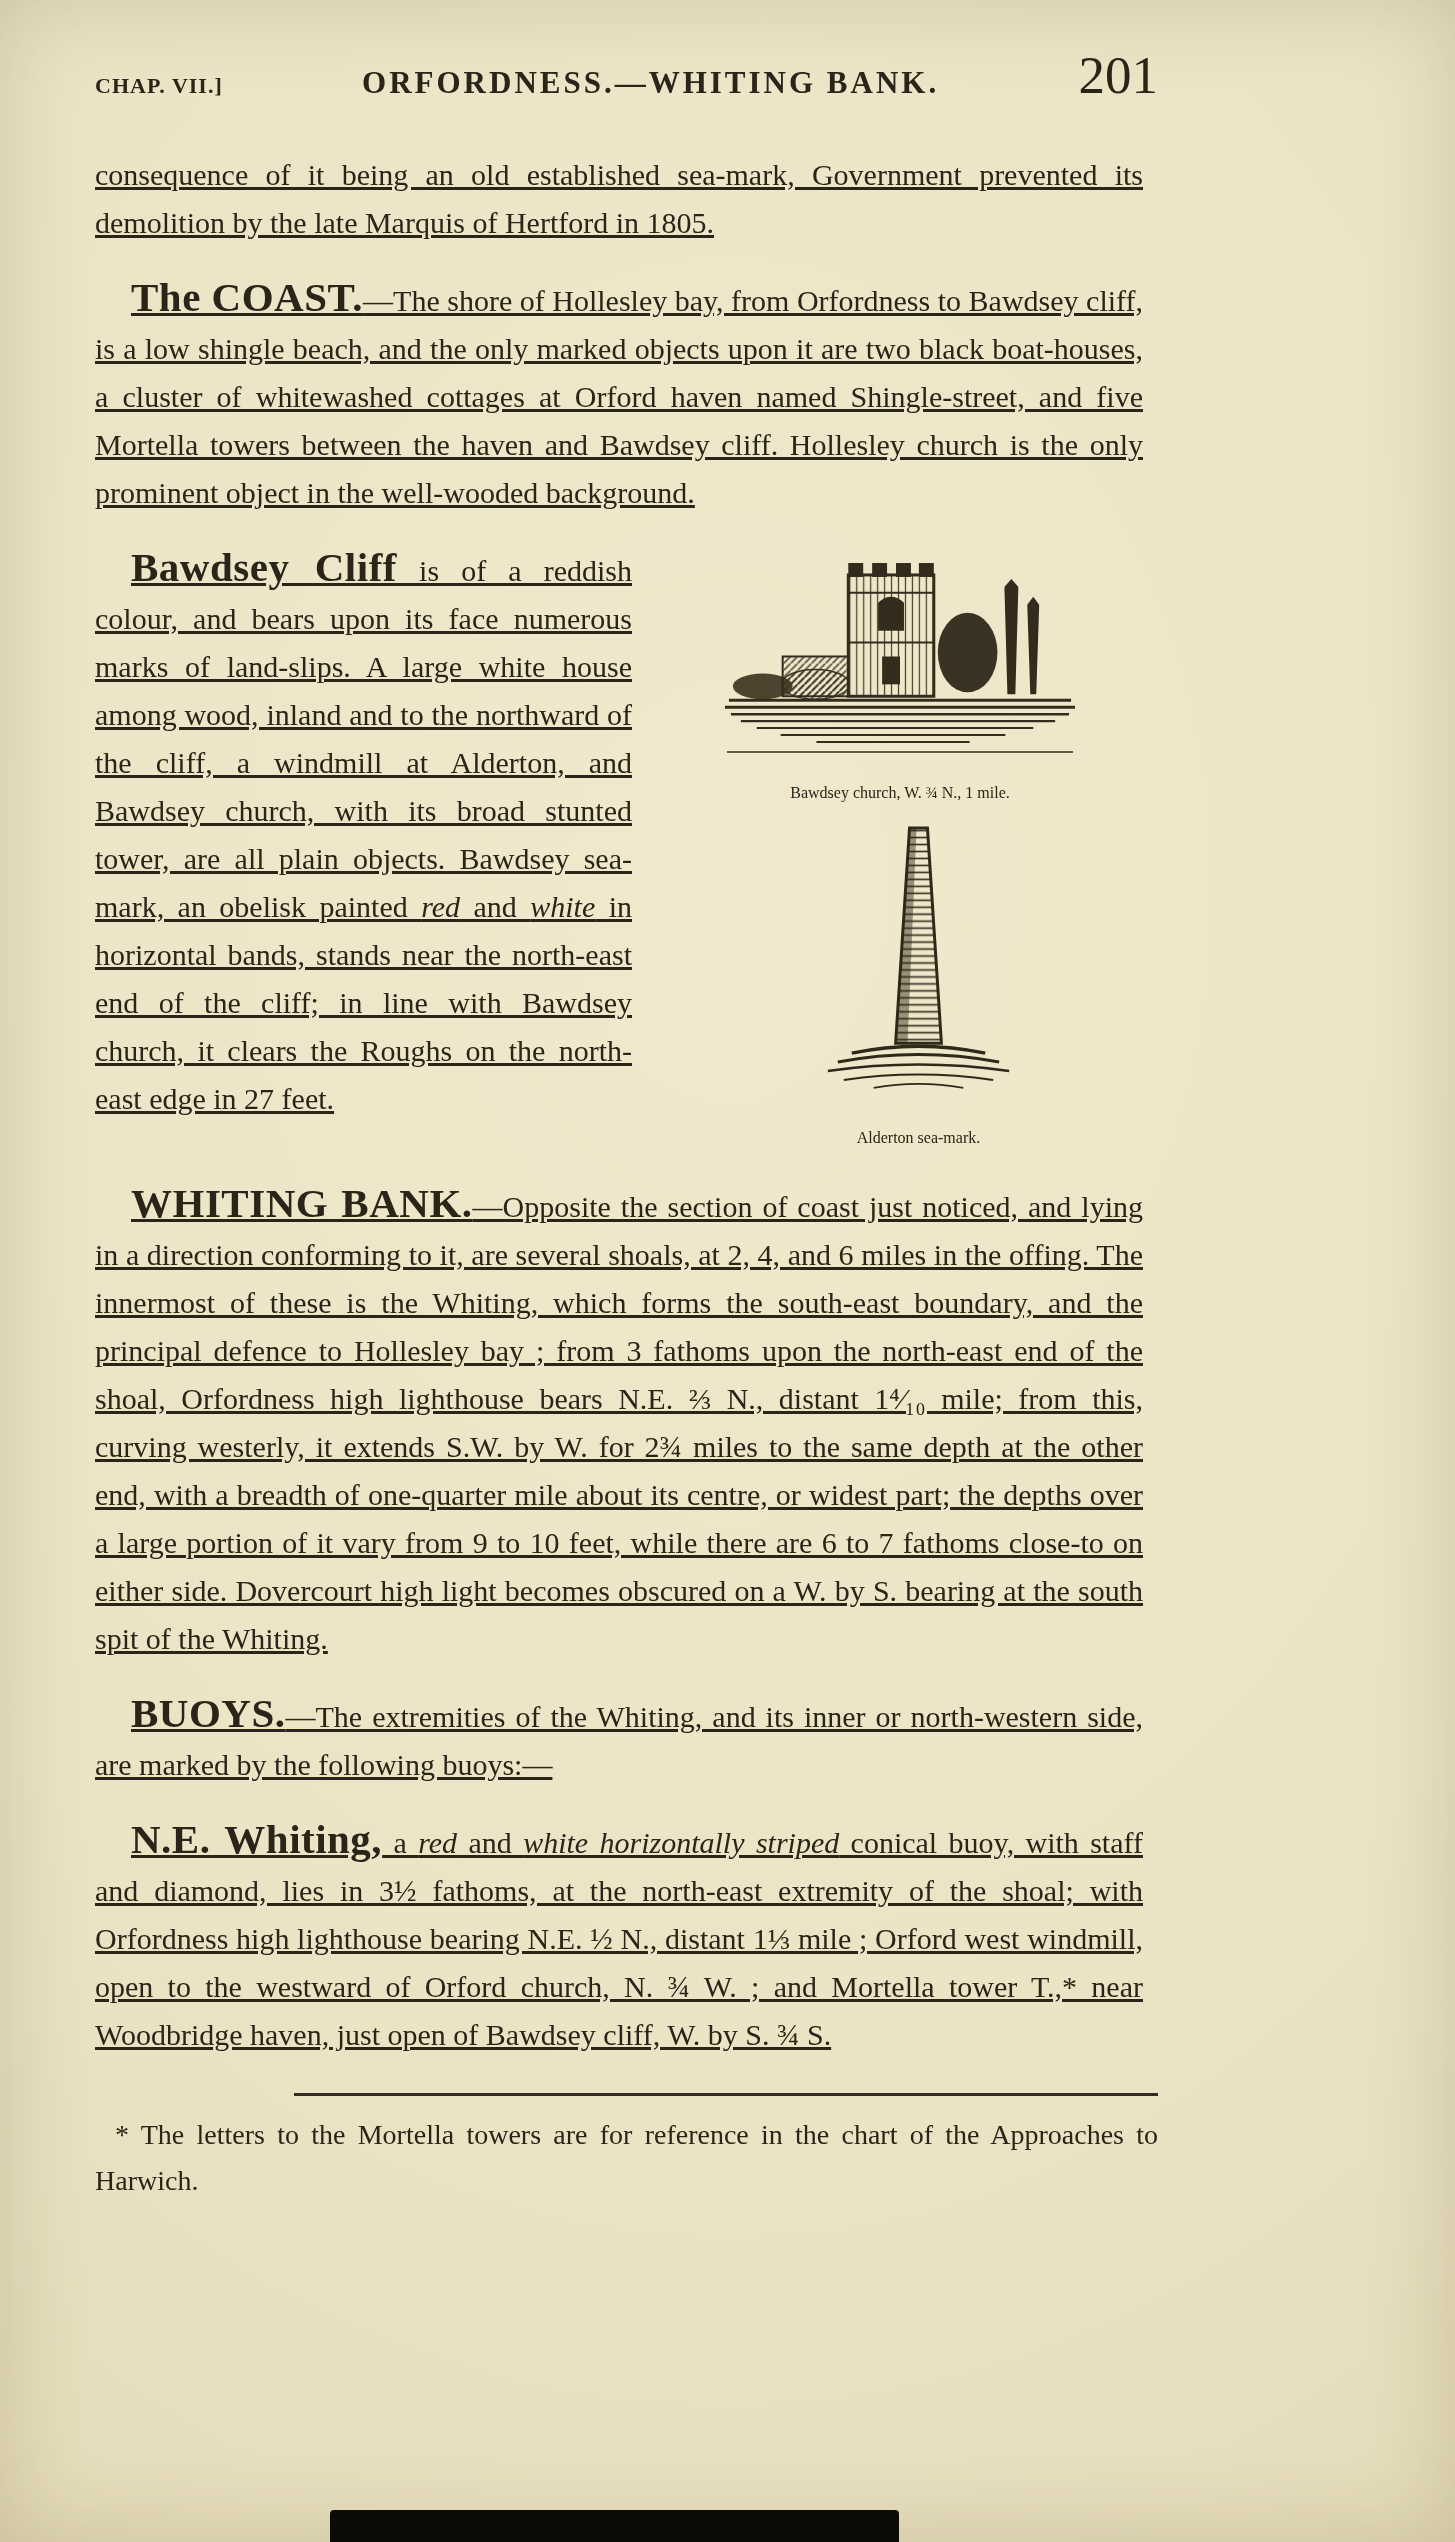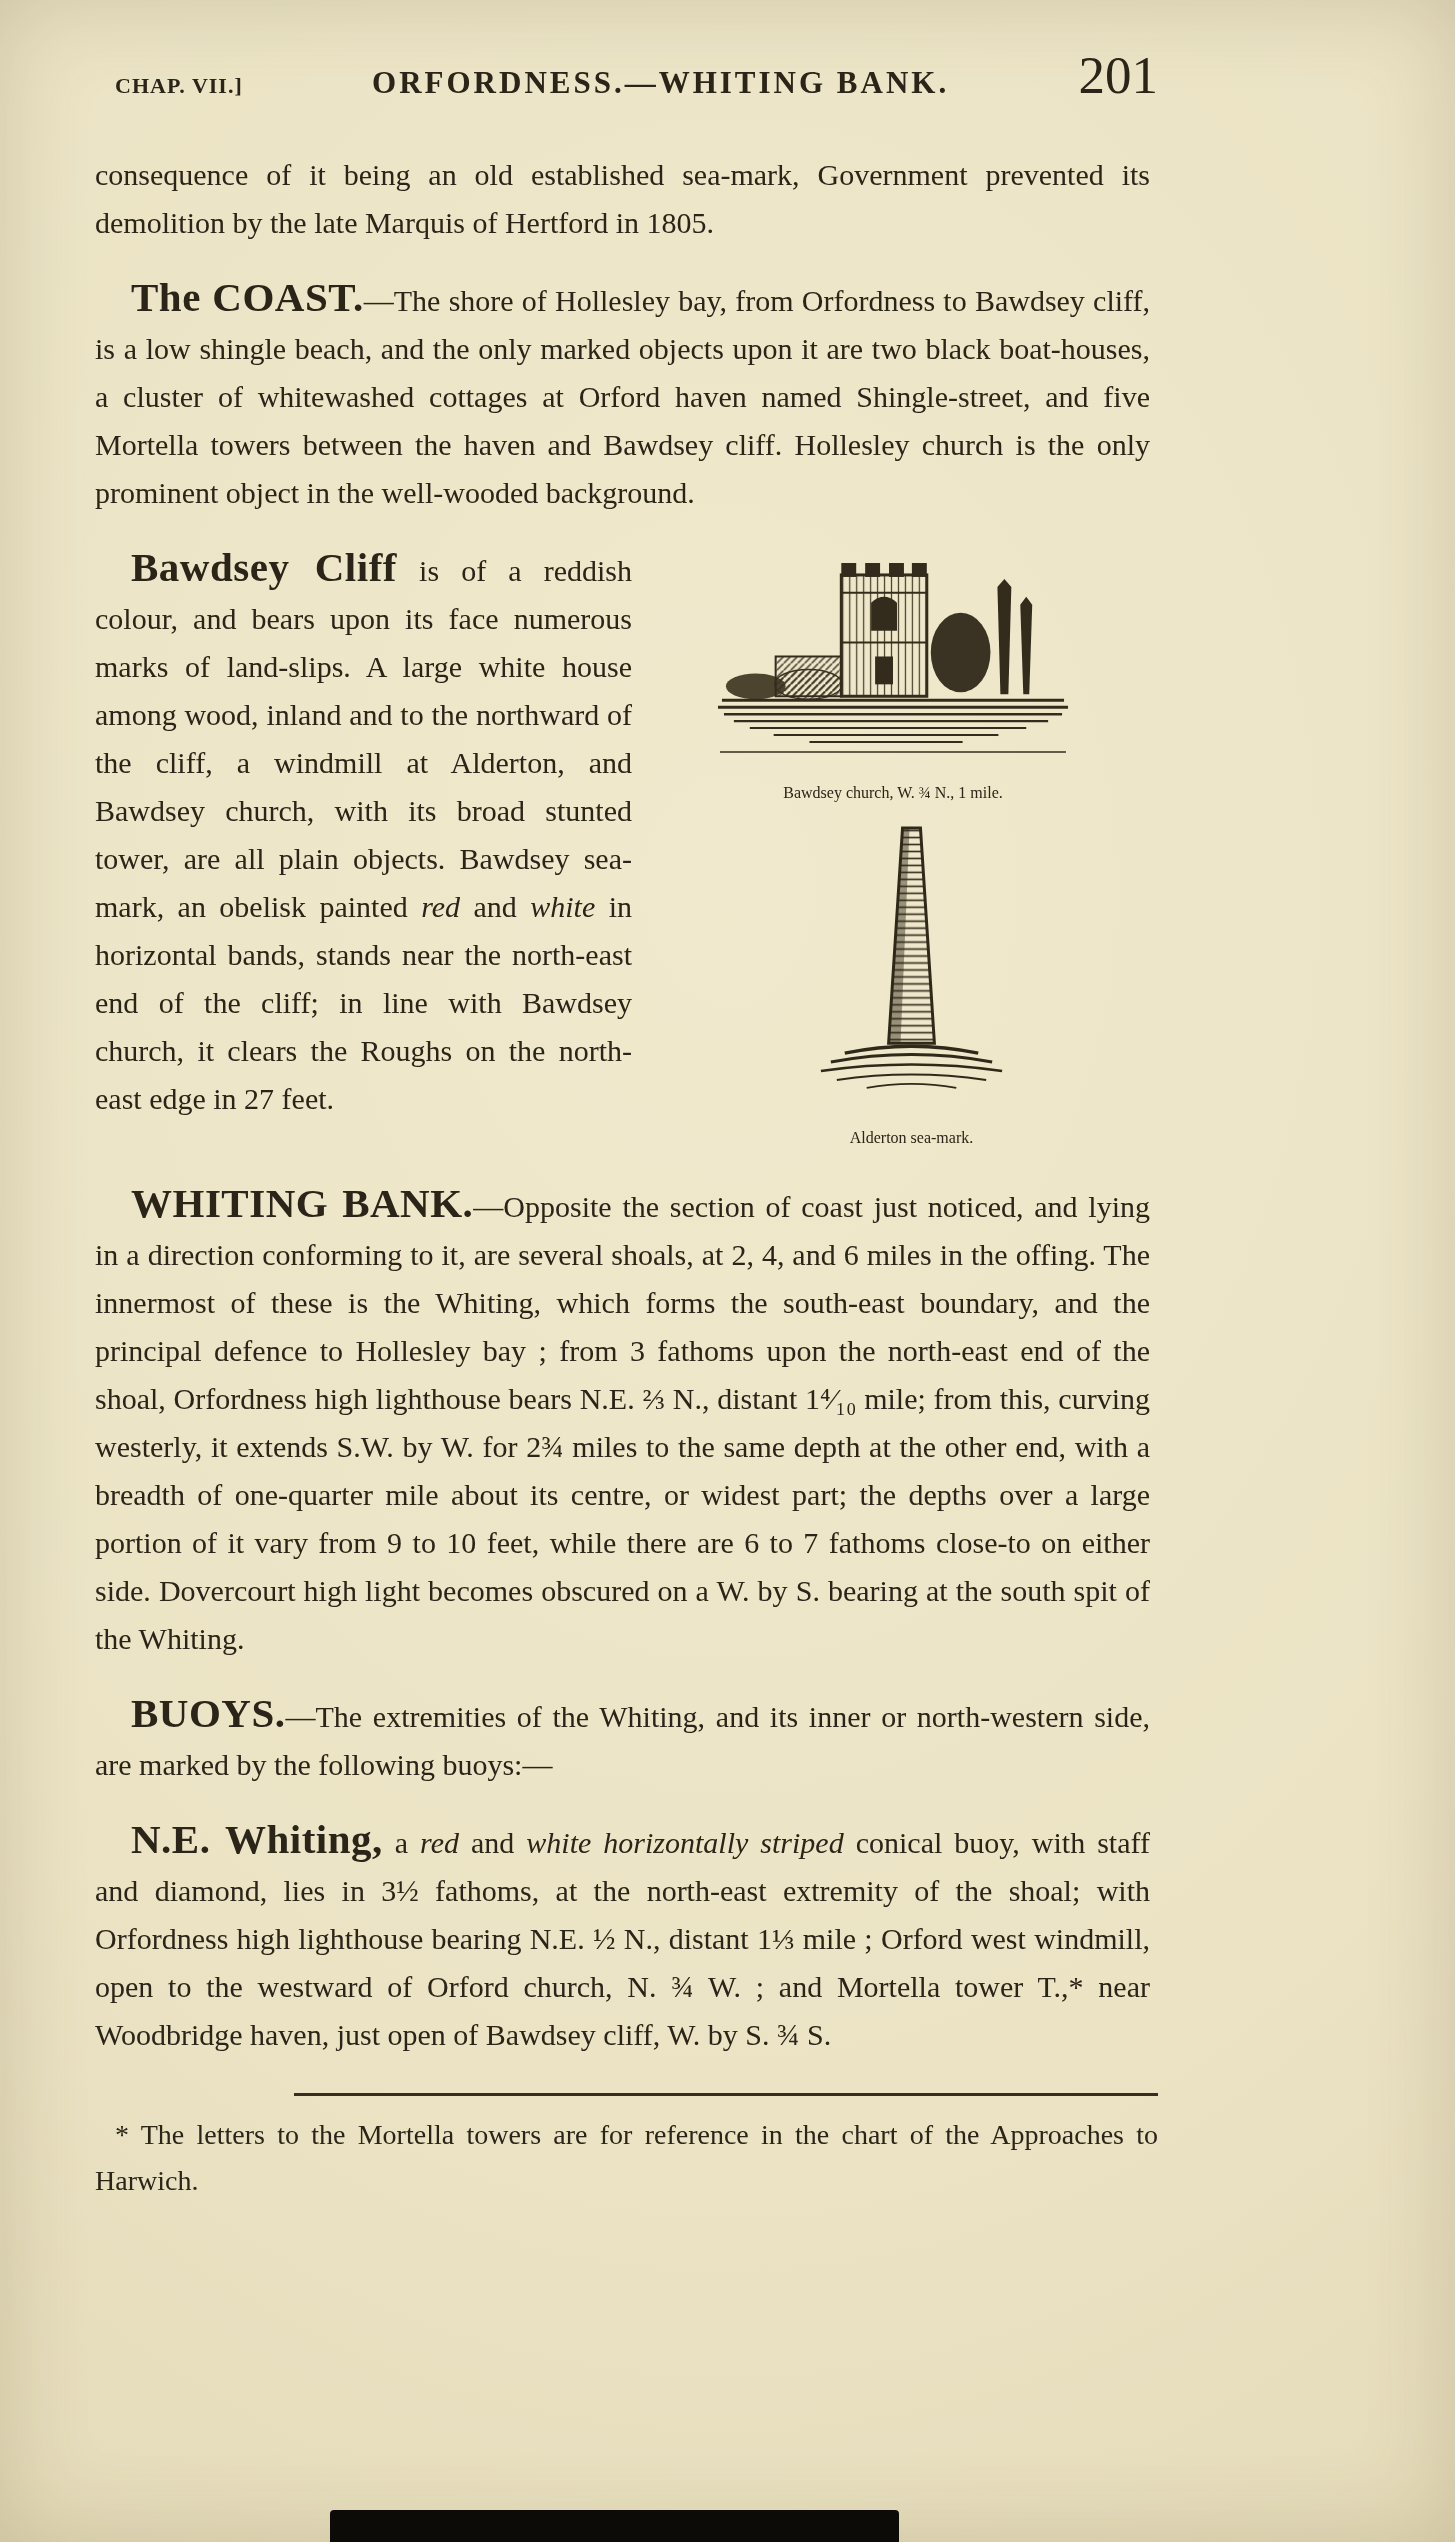--- a/index.html
+++ b/index.html
@@ -27,40 +27,40 @@
   .page-header {
     display: flex;
     align-items: baseline;
     margin-bottom: 46px;
   }
   .chapter {
     font-size: 22px;
     font-weight: bold;
     letter-spacing: 1px;
     white-space: nowrap;
-    margin-left: 20px;
   }
   .running-title {
     flex: 1;
     text-align: center;
     font-size: 31px;
     font-weight: bold;
     letter-spacing: 3px;
     white-space: nowrap;
   }
   .page-number {
     font-size: 53px;
     white-space: nowrap;
   }
 
   .para {
     font-size: 30px;
     line-height: 48px;
     text-align: justify;
-    margin: 0 8px 26px 0;
+    margin: 0 15px 26px 0;
+    text-decoration: underline;
   }
   .indent { text-indent: 36px; }
 
   .lead {
     font-size: 41px;
     font-weight: bold;
     letter-spacing: 0.5px;
   }
 
   .it { font-style: italic; }

